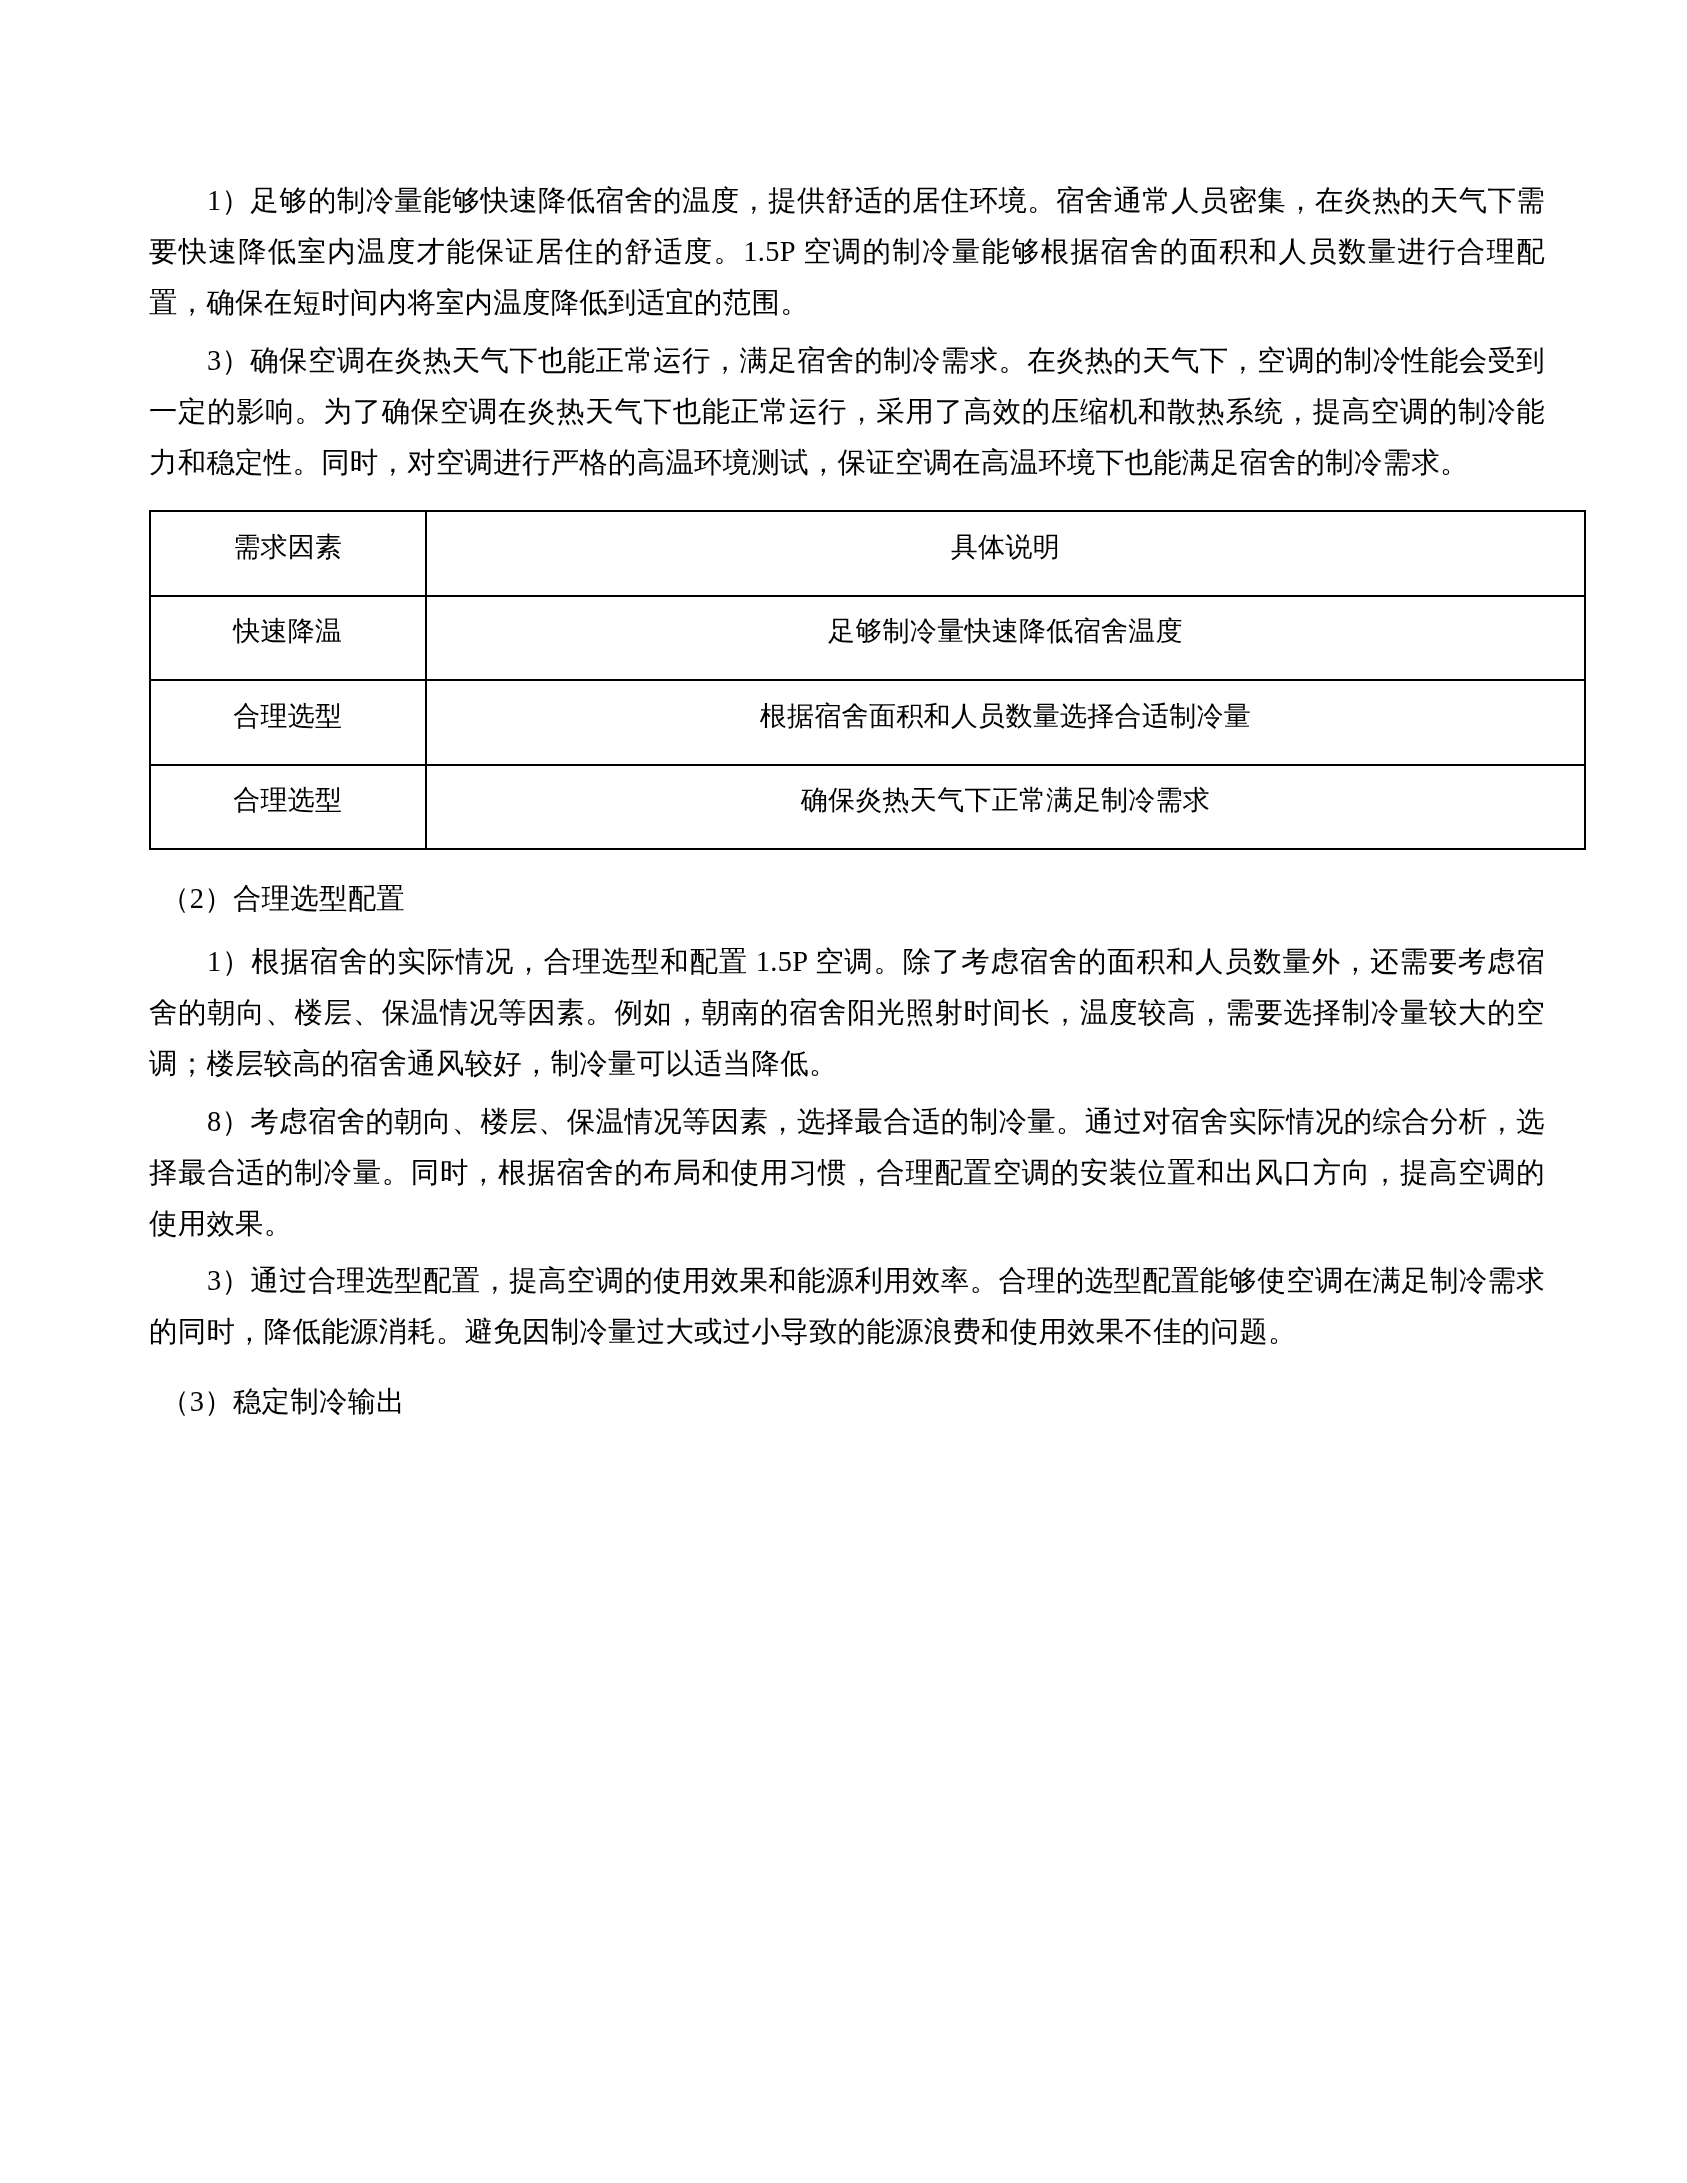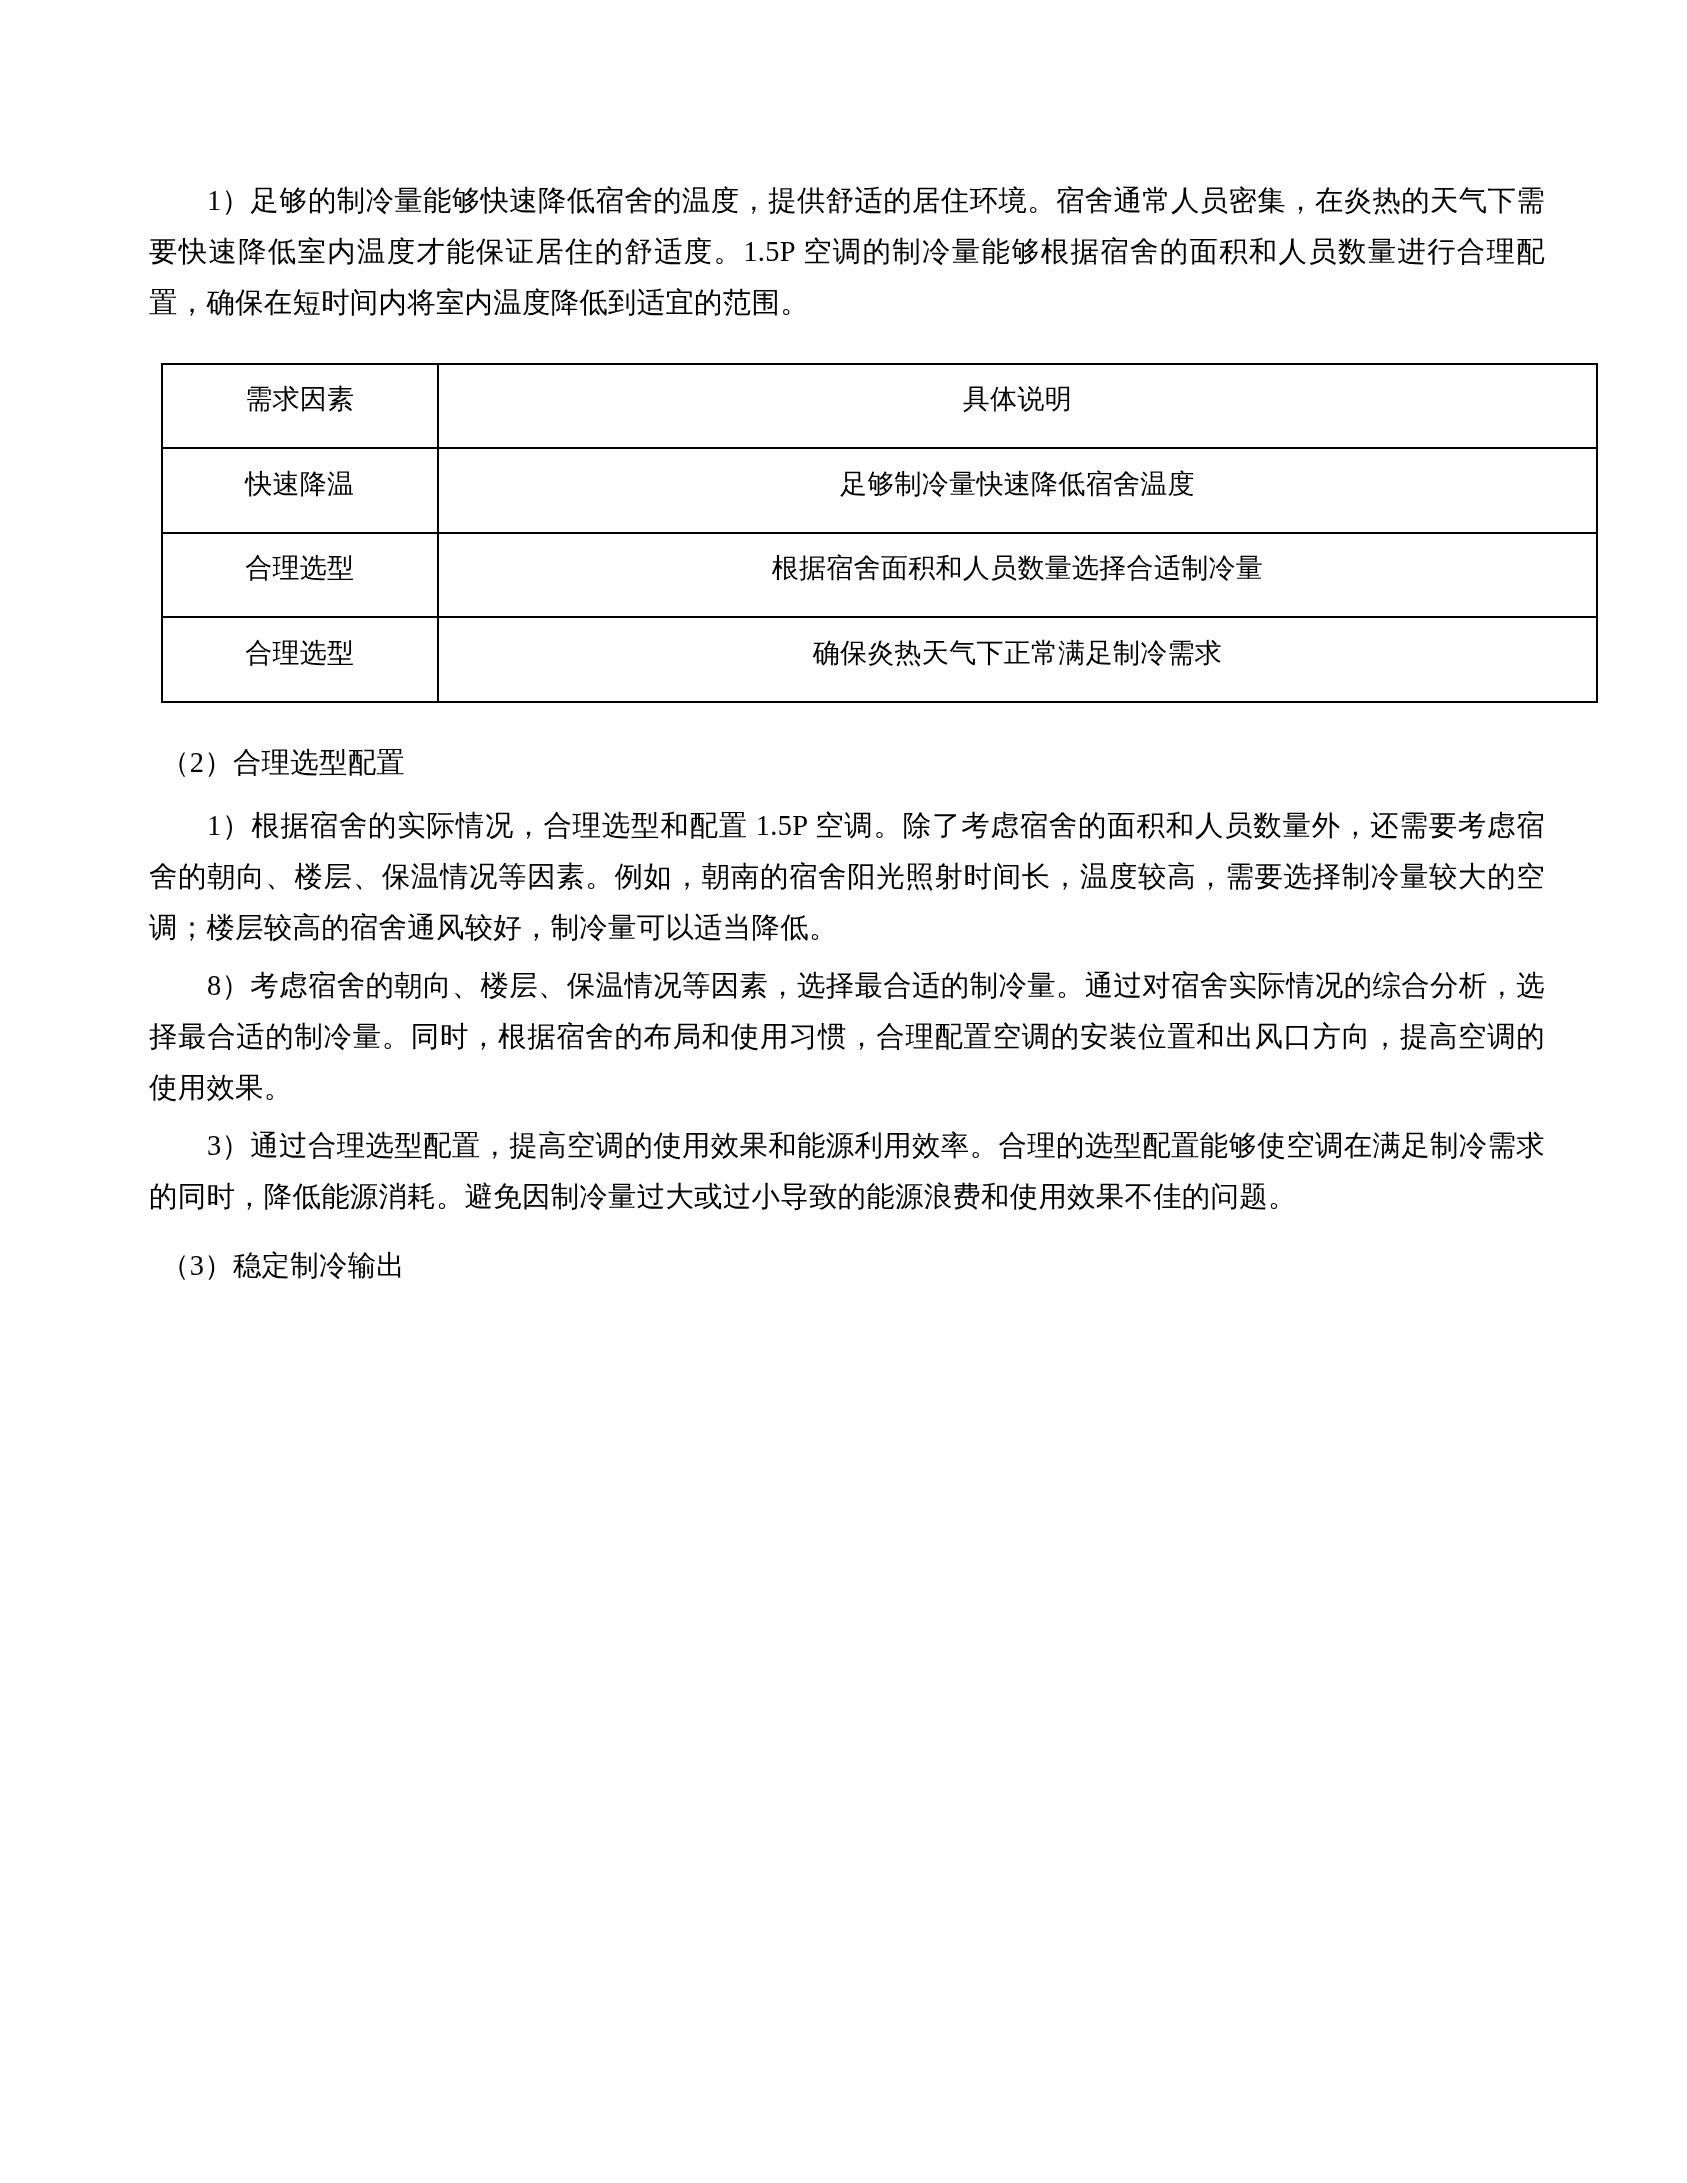--- a/index.html
+++ b/index.html
@@ -44,21 +44,21 @@
     letter-spacing: 0.3px;
   }
   .gap-before-table { height: 22.5px; }
   .gap-after-table  { height: 10.6px; }
   .gap-sm { height: 6.6px; }
 
   table.spec {
     border-collapse: collapse;
     width: 1393px;
     table-layout: fixed;
-    margin: 12px;
+    margin: 0;
     border-radius: 21px;
   }
   table.spec td {
     border: 2px solid #000000;
     font-size: 27px;
     line-height: 40px;
     vertical-align: top;
     padding: 14.6px 9.3px 28px 9.3px;
     text-align: center;
     letter-spacing: 0.3px;
@@ -66,20 +66,21 @@
   table.spec td.col-factor { width: 255px; }
   table.spec td.col-desc   { width: 1139px; }
 </style>
 </head>
 <body>
 
 <div class="page">
   <div class="body-col">
 
     <p class="para">1）足够的制冷量能够快速降低宿舍的温度，提供舒适的居住环境。宿舍通常人员密集，在炎热的天气下需要快速降低室内温度才能保证居住的舒适度。1.5P 空调的制冷量能够根据宿舍的面积和人员数量进行合理配置，确保在短时间内将室内温度降低到适宜的范围。</p>
+    <p class="para">3）确保空调在炎热天气下也能正常运行，满足宿舍的制冷需求。在炎热的天气下，空调的制冷性能会受到一定的影响。为了确保空调在炎热天气下也能正常运行，采用了高效的压缩机和散热系统，提高空调的制冷能力和稳定性。同时，对空调进行严格的高温环境测试，保证空调在高温环境下也能满足宿舍的制冷需求。</p>
 
     <div class="gap-before-table"></div>
 
     <table class="spec">
       <tbody>
         <tr>
           <td class="col-factor">需求因素</td>
           <td class="col-desc">具体说明</td>
         </tr>
         <tr>

